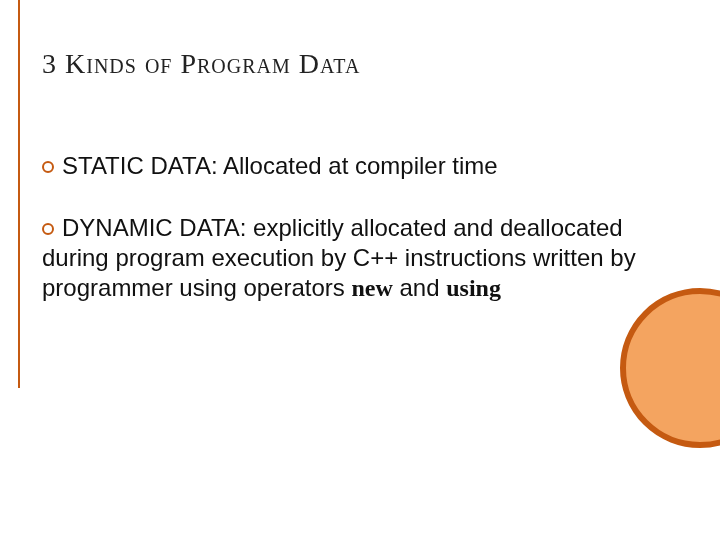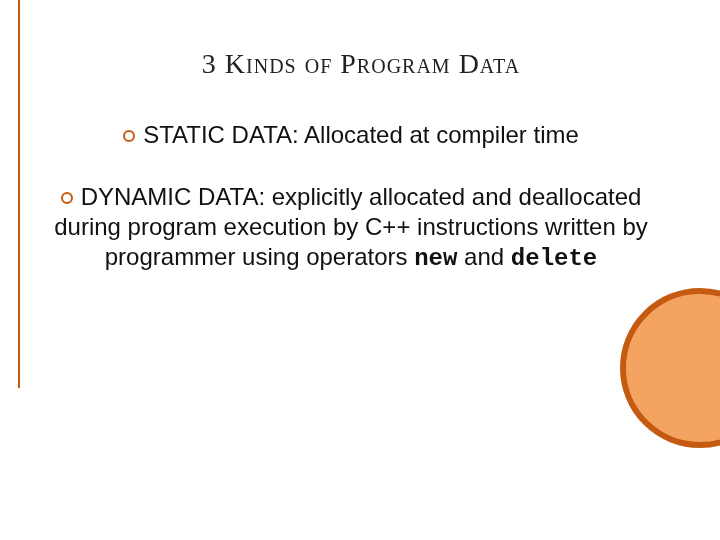--- a/index.html
+++ b/index.html
@@ -7,21 +7,20 @@
   body {
     background: #ffffff;
     font-family: Arial, Helvetica, sans-serif;
     position: relative;
   }
   .slide {
     width: 720px;
     height: 388px;
     position: relative;
     padding: 16px;
-    text-align: center;
   }
   .side-line {
     position: absolute;
     top: 0;
     bottom: 0;
     left: 18px;
     width: 2px;
     background: #c55a11;
   }
   .title {
@@ -40,31 +39,32 @@
     top: 120px;
     left: 42px;
     right: 60px;
   }
   .item {
     margin-bottom: 32px;
     font-size: 24px;
     line-height: 1.25;
     color: #111;
     font-family: Arial, Helvetica, sans-serif;
+    margin-top: 31px;
   }
   .bullet {
     display: inline-block;
     width: 12px;
     height: 12px;
     border: 2px solid #c55a11;
     border-radius: 50%;
     margin-right: 8px;
     vertical-align: 1px;
   }
-  .mono { font-family: Liberation Mono, monospace; font-weight: bold; }
+  .mono { font-family: Liberation Serif, serif; font-weight: bold; }
   .circle-deco {
     position: absolute;
     right: -60px;
     bottom: -60px;
     width: 160px;
     height: 160px;
     border-radius: 50%;
     background: #f4a460;
     border: 6px solid #c55a11;
   }
@@ -77,20 +77,20 @@
 
   <div class="title">3 Kinds of Program Data</div>
 
   <div class="content">
 
     <div class="item">
       <span class="bullet"></span><span>STATIC DATA:</span><span> Allocated at compiler time</span>
     </div>
 
     <div class="item">
-      <span class="bullet"></span><span>DYNAMIC DATA:</span><span>  explicitly allocated and deallocated during program execution by C++ instructions written by programmer using operators </span><span class="mono">new</span><span> and </span><span class="mono">delete</span>
+      <span class="bullet"></span><span>DYNAMIC DATA:</span><span>  explicitly allocated and deallocated during program execution by C++ instructions written by programmer using operators </span><span class="mono">new</span><span> and </span><span class="mono">using</span>
     </div>
 
 
   </div>
 
   <div class="circle-deco"></div>
 </div>
 
 </body></html>

